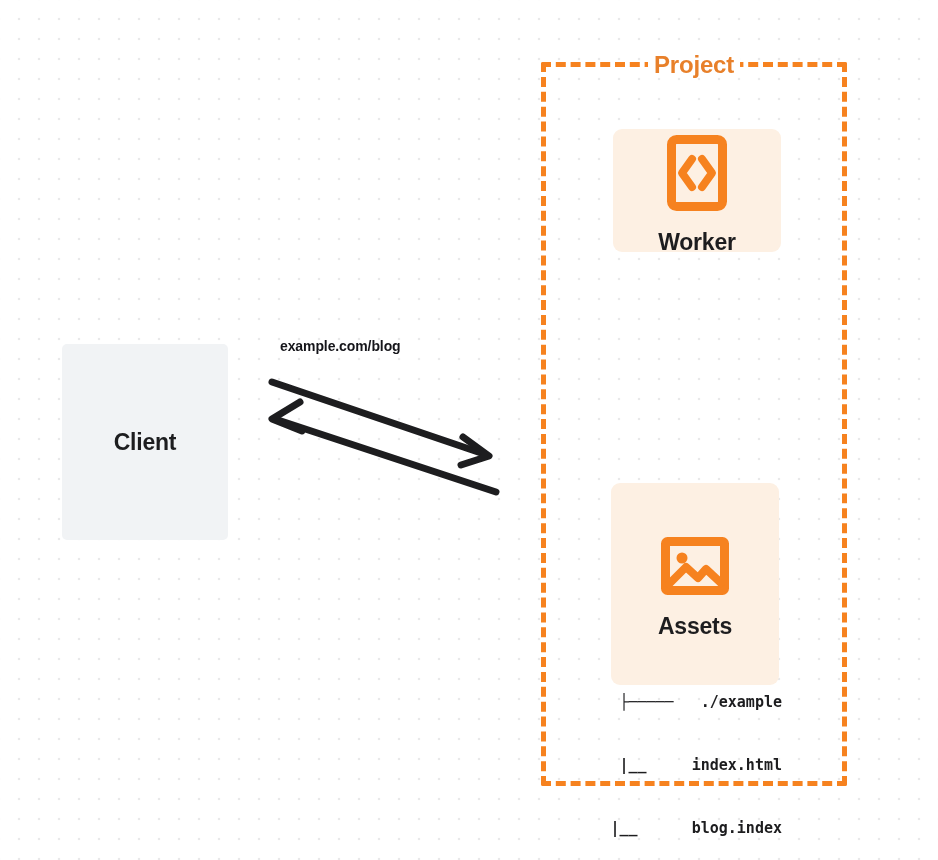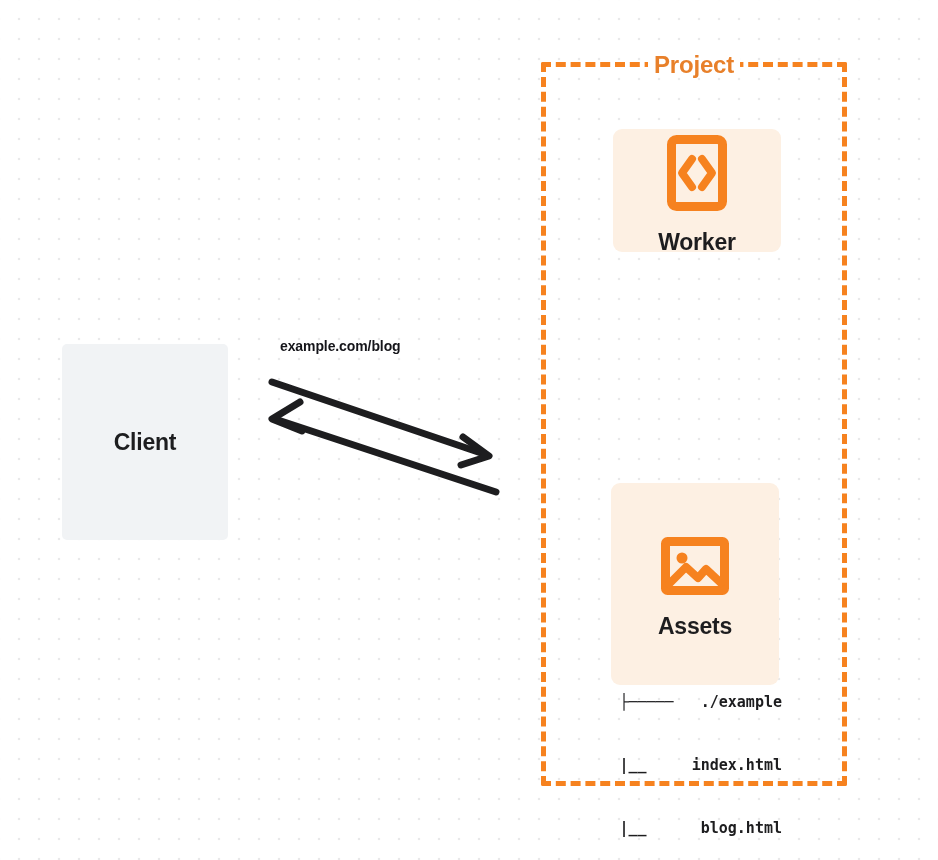--- a/index.html
+++ b/index.html
@@ -192,17 +192,17 @@
         <circle cx="21" cy="21" r="5.5" fill="#f6821f"></circle>
         <polyline points="8,47 25,30 37,41 45,32 60,46" fill="none" stroke="#f6821f" stroke-width="8" stroke-linecap="round" stroke-linejoin="round"></polyline>
       </svg>
     </span>
     <span class="card-label">Assets</span>
   </div>
 
   <div class="file-tree">
     <div>├─────   ./example</div>
     <div>    |__     index.html</div>
-    <div>    |__      blog.html</div>
+    <div>    |__      blog.index</div>
     
   </div>
 
 </div>
 
 </body></html>

